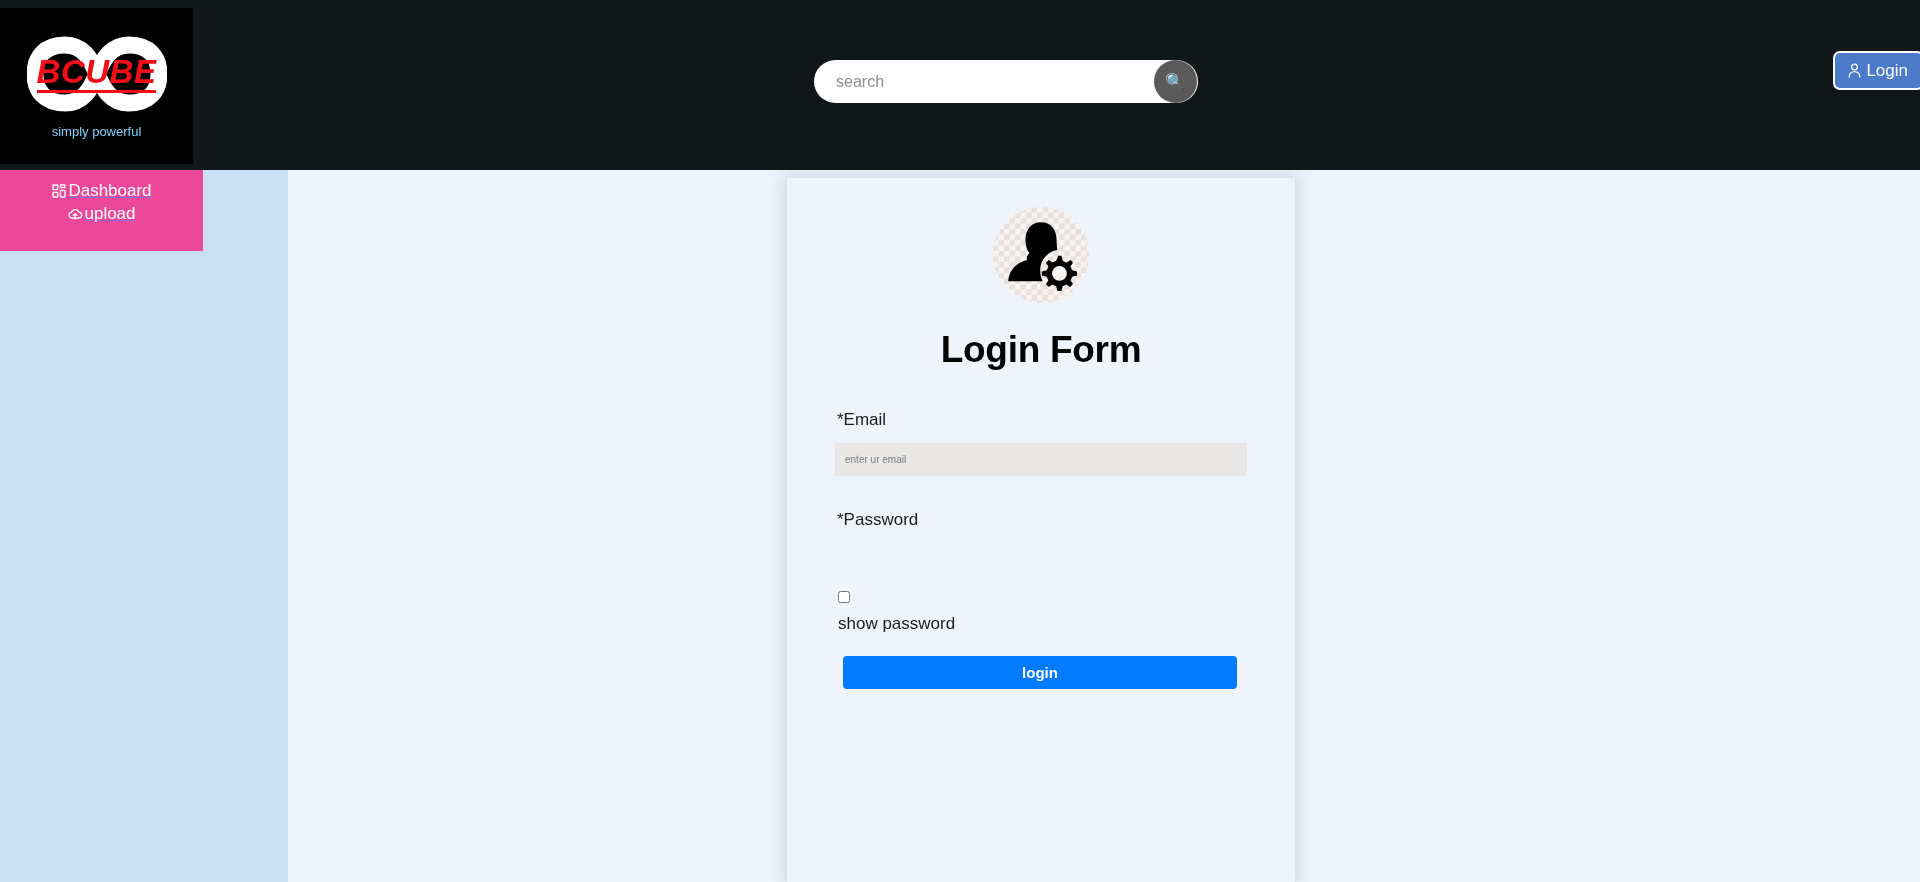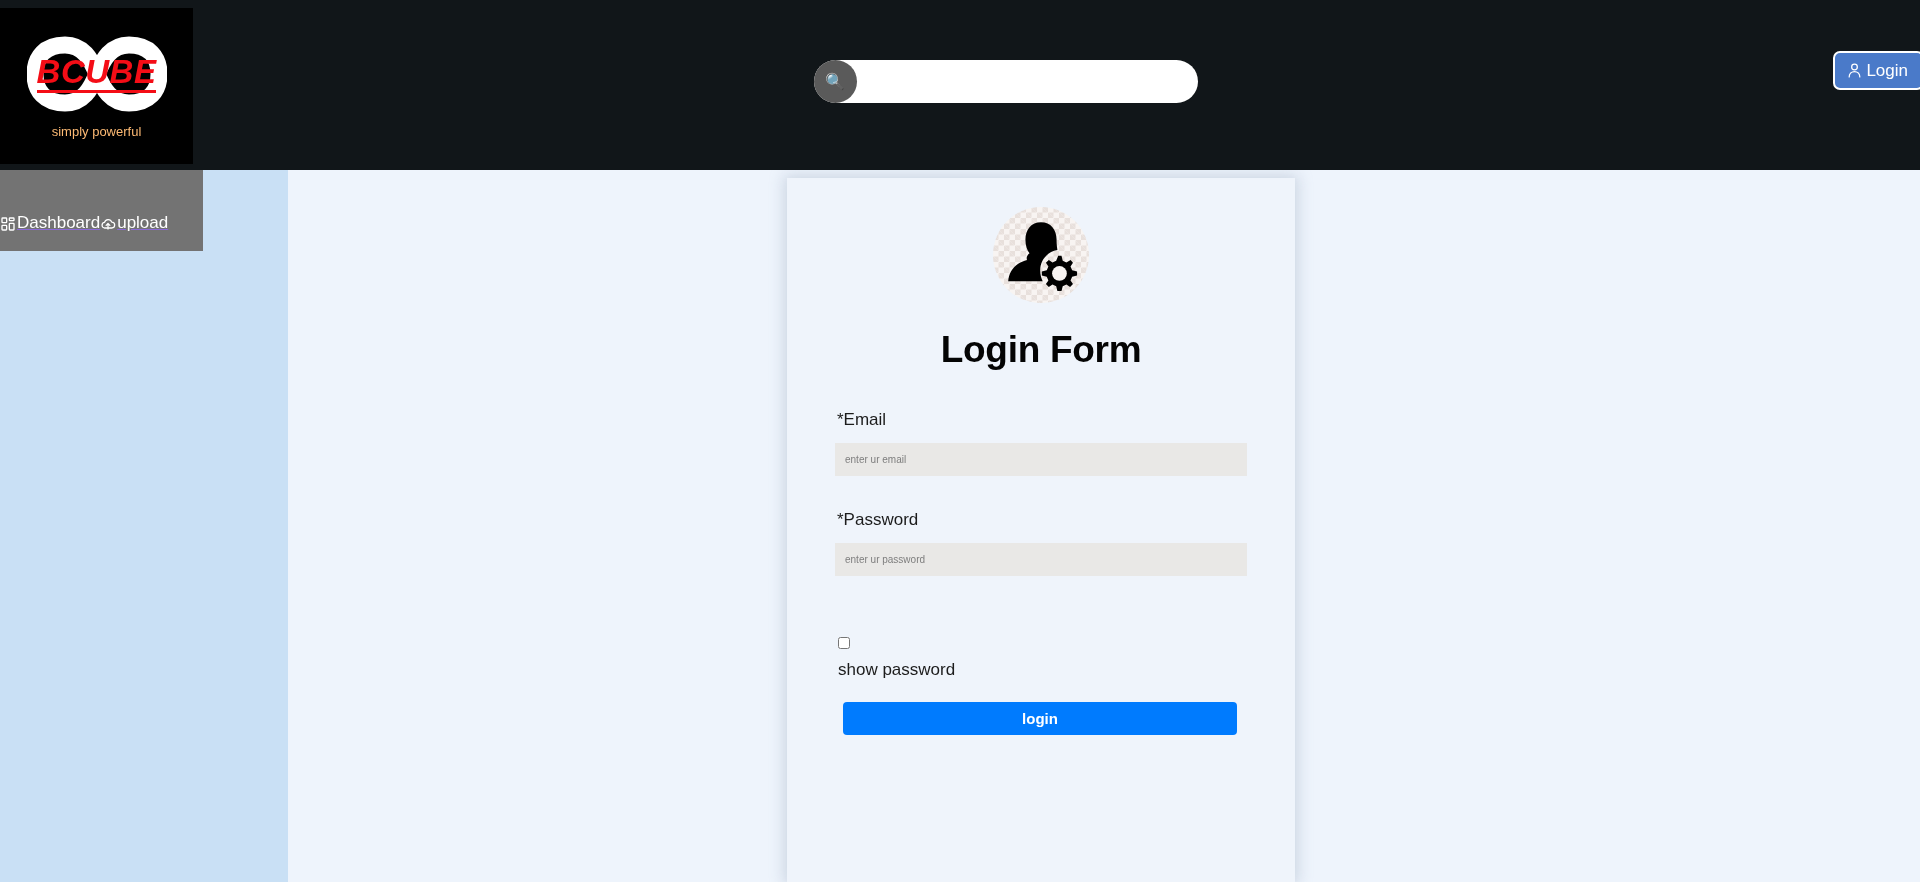--- a/index.html
+++ b/index.html
@@ -60,21 +60,21 @@
     color: #f40d16;
     letter-spacing: 0.5px;
     line-height: 1;
     border-bottom: 3px solid #f40d16;
     padding-bottom: 2px;
   }
 
   .logo-tagline {
     margin-top: 9px;
     font-size: 13px;
-    color: #fdba74;
+    color: #7dd3fc;
     font-family: "Liberation Sans", sans-serif;
   }
 
   
   .search-wrap {
     position: absolute;
     left: 814px;
     top: 60px;
     width: 384px;
     height: 43px;
@@ -142,25 +142,25 @@
     height: 712px;
     background: #c9e0f5;
     z-index: 3;
   }
 
   .nav-block {
     position: absolute;
     top: 0; left: 0;
     width: 203px;
     height: 81px;
-    background: #737373;
-    display: flex;
-    flex-direction: row;
-    align-items: center;
-    padding-top: 26px;
+    background: #ec4899;
+    display: flex;
+    flex-direction: column;
+    align-items: center;
+    padding-top: 10px;
   }
 
   .nav-link {
     display: flex;
     align-items: center;
     gap: 1px;
     color: #ffffff;
     text-decoration: underline;
     text-decoration-color: #8a6ad8;
     font-size: 17px;
@@ -299,20 +299,21 @@
     <div class="logo-mark">
       <svg class="logo-infinity" viewBox="0 0 140 82">
         <path d="M38 12 C18 12 8 24 8 41 C8 58 18 70 38 70 C56 70 64 56 70 41 C76 26 84 12 102 12 C122 12 132 24 132 41 C132 58 122 70 102 70 C84 70 76 56 70 41 C64 26 56 12 38 12 Z" fill="none" stroke="#ffffff" stroke-width="17" stroke-linejoin="round"></path>
       </svg>
       <span class="logo-word">BCUBE</span>
     </div>
     <div class="logo-tagline">simply powerful</div>
   </div>
 
   <div class="search-wrap">
+    <input class="search-input" type="text" placeholder="search" style="">
     <button class="search-btn">
       <span>🔍</span>
     </button>
   </div>
 
   <button class="login-btn">
     <svg class="person-ico" viewBox="0 0 24 24">
       <circle cx="12" cy="7" r="4" fill="none" stroke="#ffffff" stroke-width="1.8"></circle>
       <path d="M4.5 21 C4.5 16.4 7.9 13.5 12 13.5 C16.1 13.5 19.5 16.4 19.5 21" fill="none" stroke="#ffffff" stroke-width="1.8" stroke-linecap="round"></path>
     </svg>
@@ -360,21 +361,20 @@
     <div class="card-title">Login Form</div>
 
     <div class="form">
 
       <label class="field-label">*Email</label>
       <input class="field-input" type="email" placeholder="enter ur email" style="">
 
       <div class="field-gap"></div>
 
       <label class="field-label">*Password</label>
-      <input class="field-input" type="password" placeholder="enter ur password" style="">
 
       <div class="showpass-row">
         <input class="showpass-box" type="checkbox" id="showpass" style="">
         <label class="showpass-label" for="showpass">show password</label>
       </div>
 
       <button class="login-submit">login</button>
 
     </div>
   </div>

